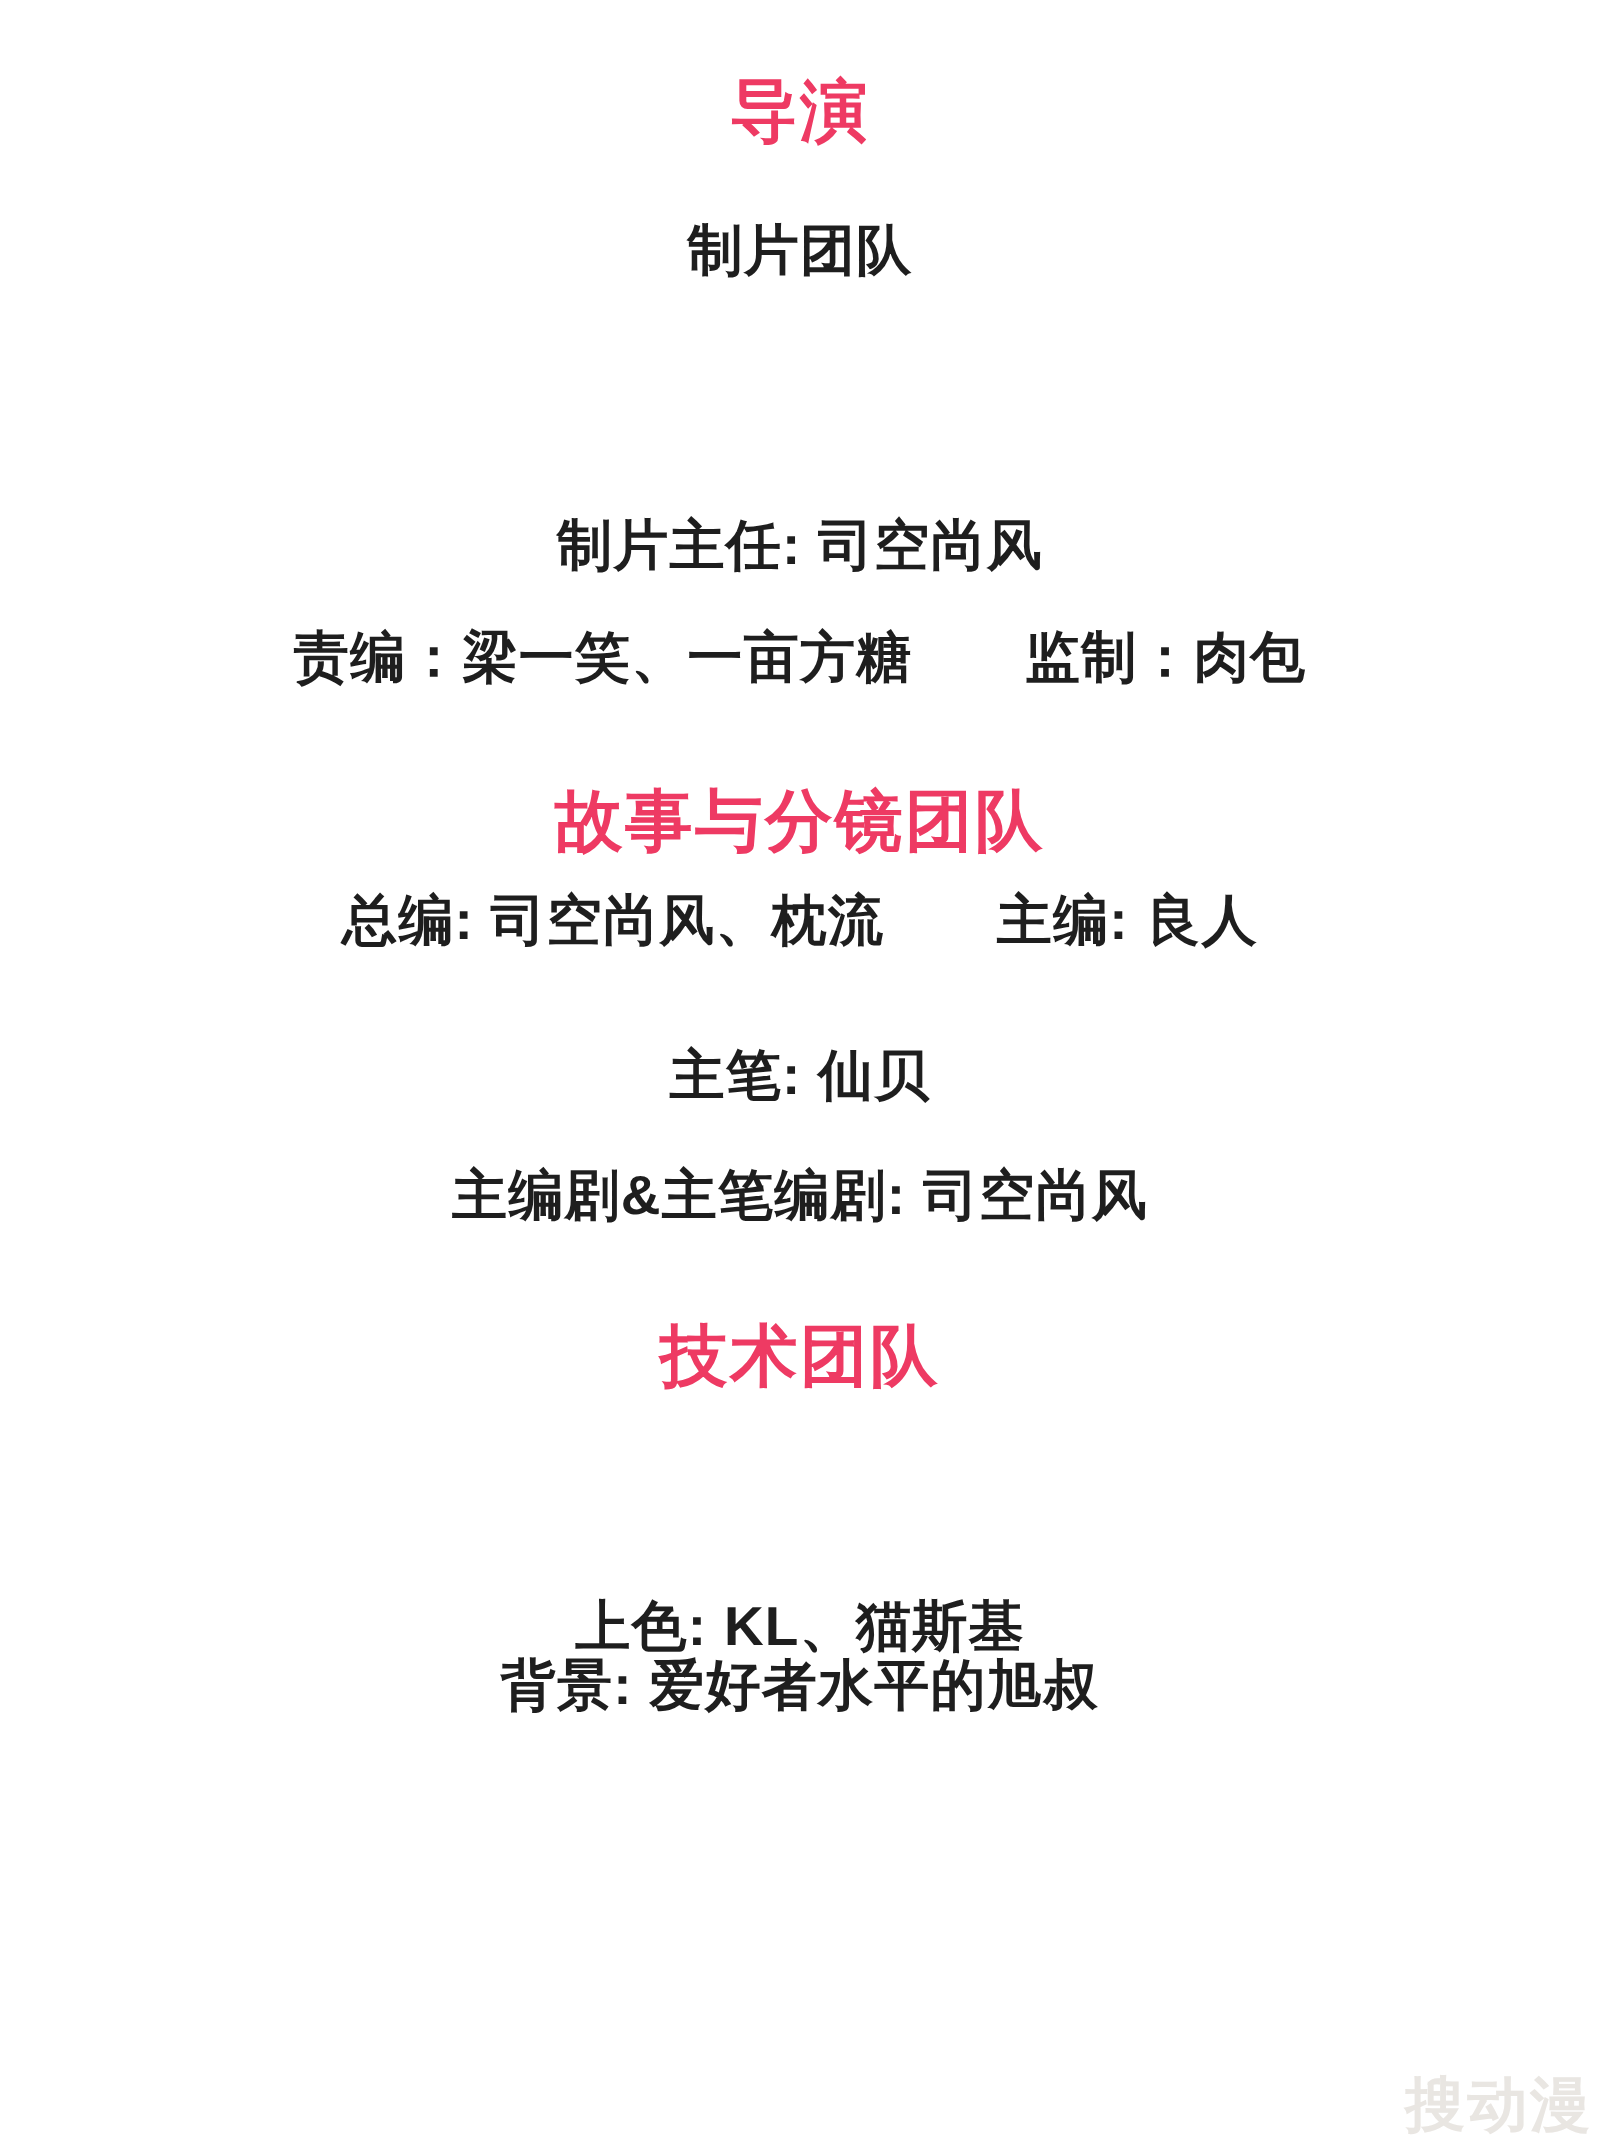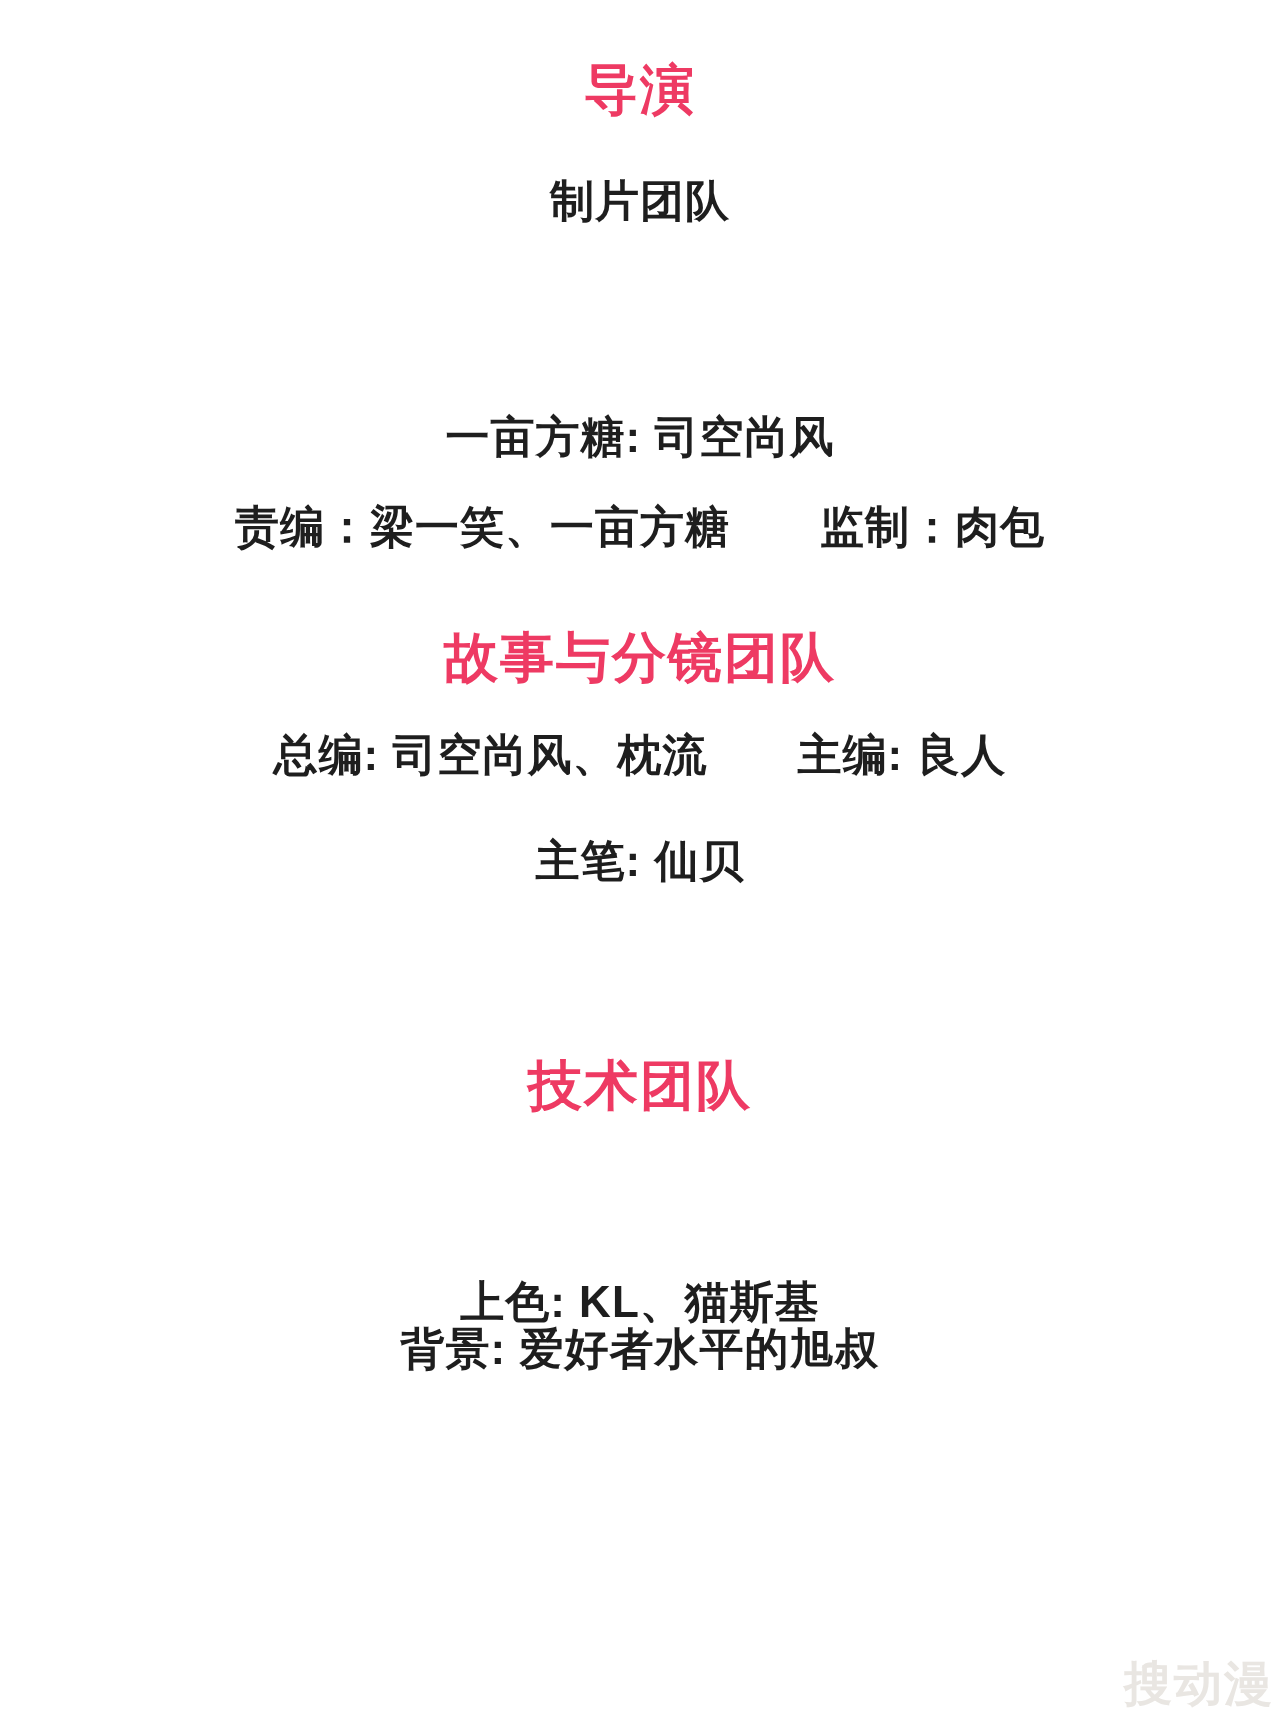--- a/index.html
+++ b/index.html
@@ -49,30 +49,31 @@
 </head>
 <body>
 
 <div class="page">
 
   <div class="line section-title" style="top:58px">导演</div>
 
   <div class="line credit-line" style="top:176px">制片团队</div>
 
 
-  <div class="line credit-line" style="top:412px">一亩方糖: 司空尚风</div>
+  <div class="line credit-line" style="top:412px">制片主任: 司空尚风</div>
 
   <div class="line credit-line" style="top:502px">责编：梁一笑、一亩方糖　　监制：肉包</div>
 
   <div class="line section-title" style="top:626px">故事与分镜团队</div>
 
-  <div class="line credit-line" style="top:730px">总编: 司空尚风、枕流　　主编: 良人</div>
+  <div class="line credit-line" style="top:712px">总编: 司空尚风、枕流　　主编: 良人</div>
 
   <div class="line credit-line" style="top:836px">主笔: 仙贝</div>
 
+  <div class="line credit-line" style="top:932px">主编剧&amp;主笔编剧: 司空尚风</div>
 
   <div class="line section-title" style="top:1054px">技术团队</div>
 
 
   <div class="line credit-line" style="top:1277px">上色: KL、猫斯基</div>
 
   <div class="line credit-line" style="top:1324px">背景: 爱好者水平的旭叔</div>
 
   <div class="watermark">搜动漫</div>
 

